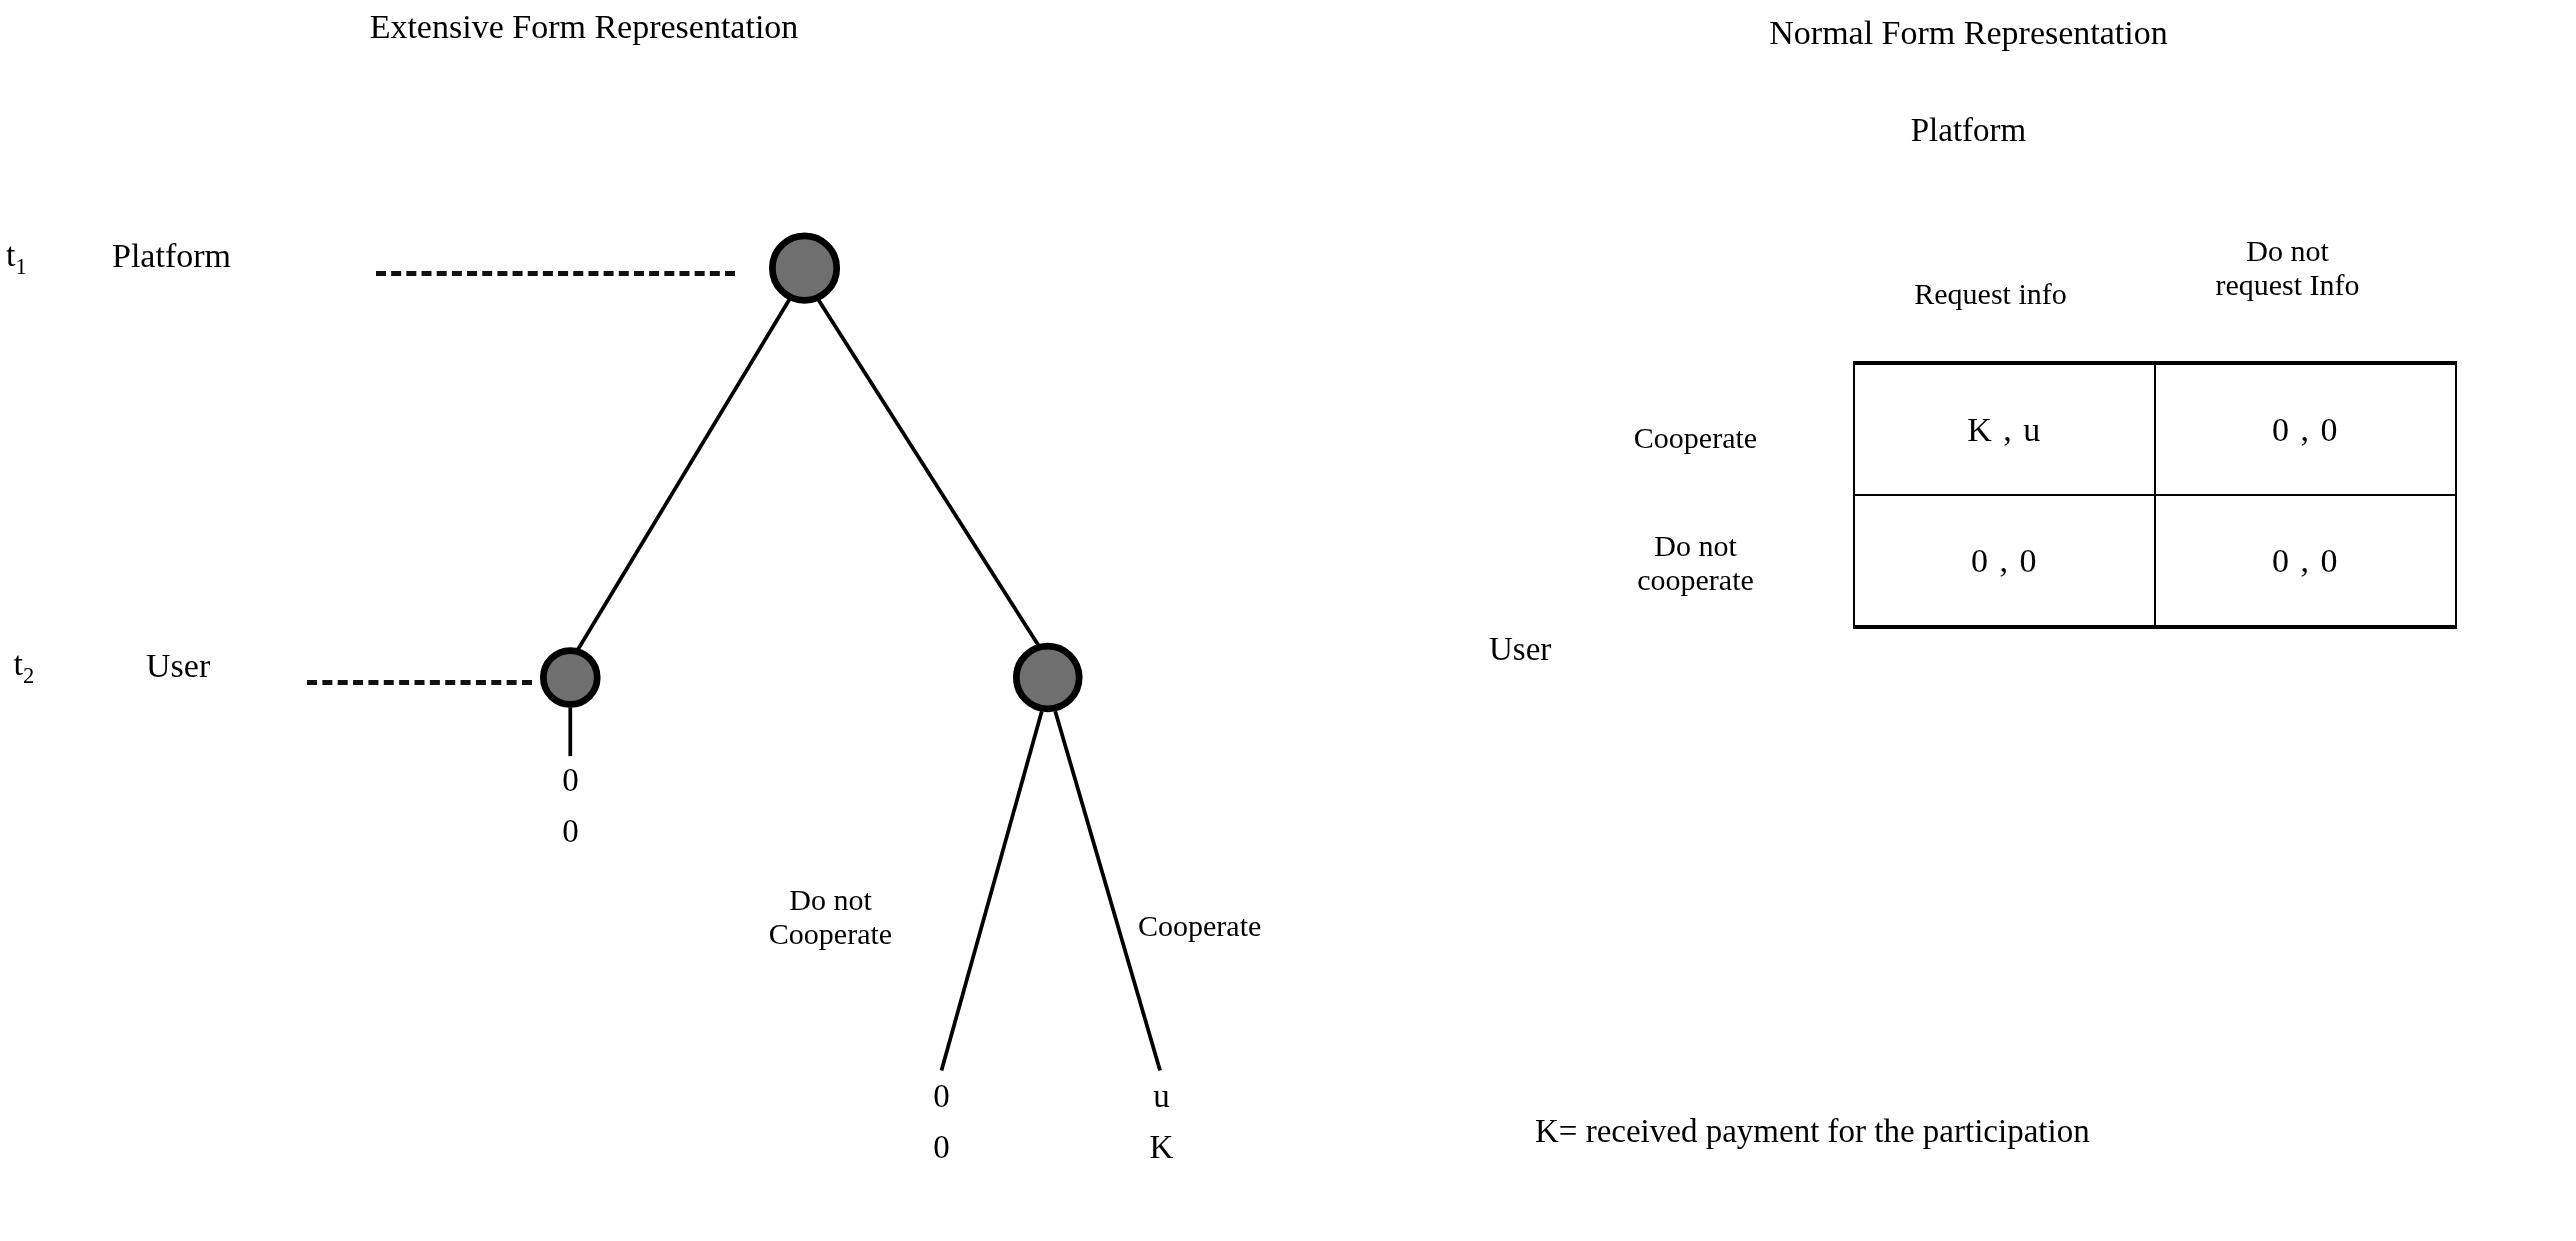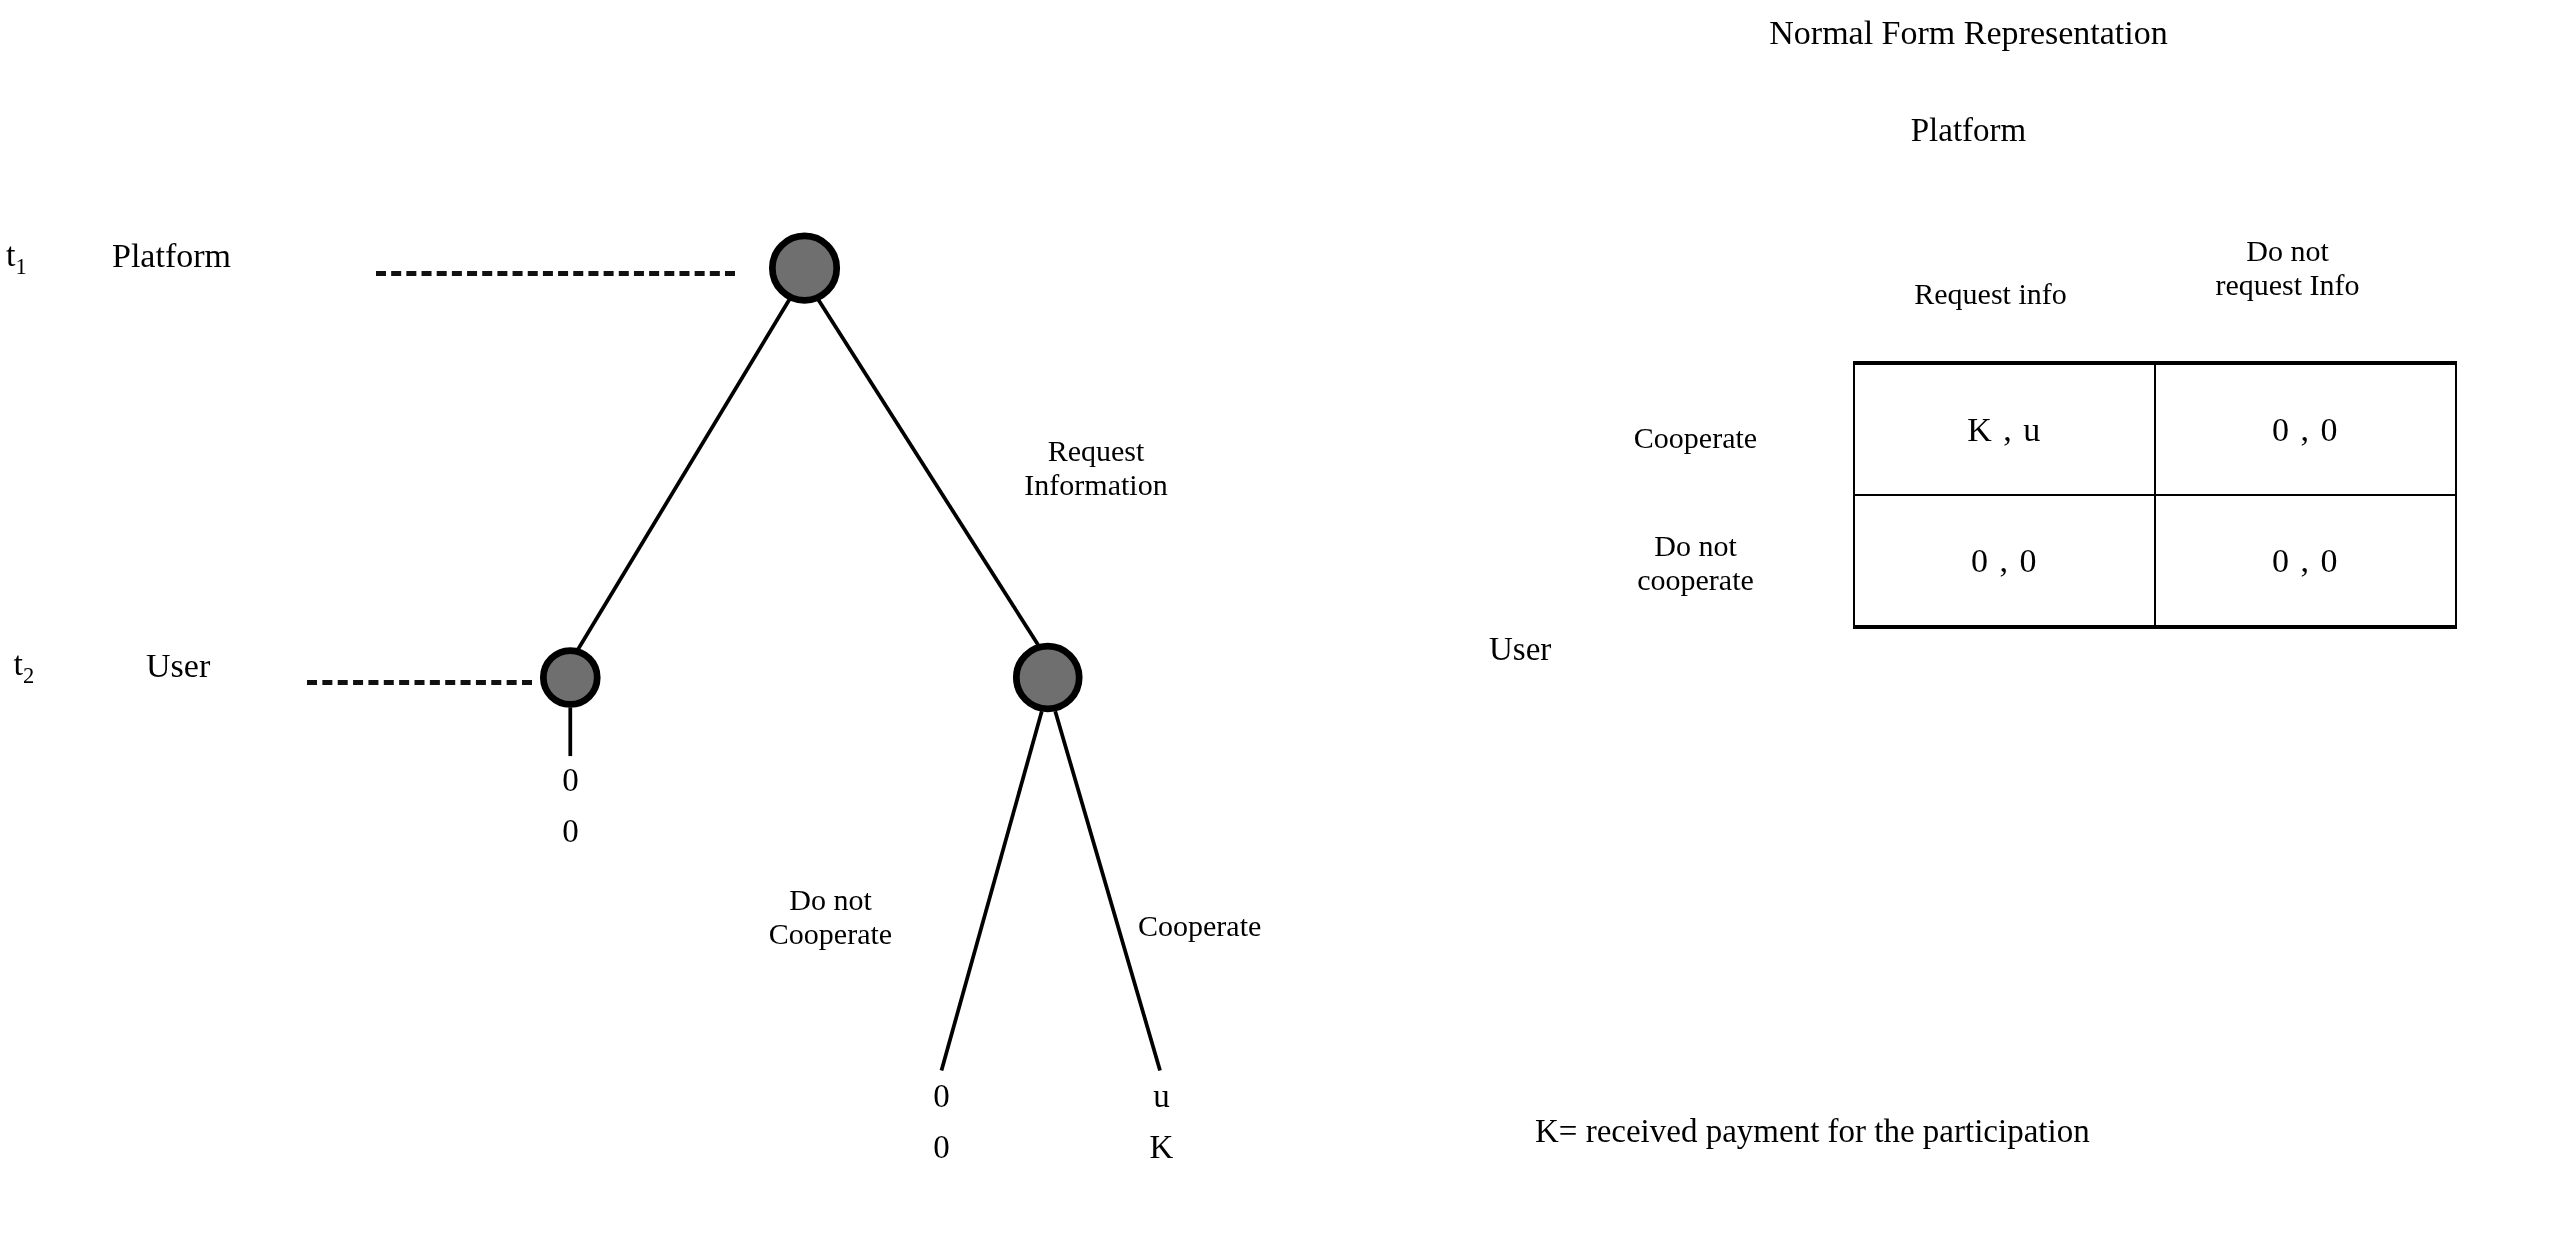--- a/index.html
+++ b/index.html
@@ -123,20 +123,21 @@
     font-size: 33px;
     white-space: nowrap;
     line-height: 1;
   }
 </style>
 </head>
 <body>
 
 <div class="abs" id="extensive-form-panel">
 
+  <div class="abs panel-title" style="left:0; top:7.5px; width:1168px;">Extensive Form Representation</div>
 
   <div class="abs stage-tag" style="left:6px; top:238px;">t<sub>1</sub></div>
   <div class="abs player-label" style="left:112px; top:239px;">Platform</div>
   <div class="abs dotted-connector" style="left:376px; top:271px; width:359px;"></div>
 
   <div class="abs stage-tag" style="left:13.5px; top:647px;">t<sub>2</sub></div>
   <div class="abs player-label" style="left:146px; top:649px;">User</div>
   <div class="abs dotted-connector" style="left:307px; top:680px; width:225px;"></div>
 
   <svg class="abs tree-svg" width="1288" height="1242" viewBox="0 0 1721 1659">
@@ -152,24 +153,20 @@
     <line x1="1410" y1="950" x2="1550" y2="1430" stroke="#000000" stroke-width="5"></line>
 
     <circle cx="1075" cy="358" r="43" fill="#6f6f6f" stroke="#000000" stroke-width="9"></circle>
 
     <circle cx="762" cy="905" r="36" fill="#6f6f6f" stroke="#000000" stroke-width="9"></circle>
 
     <circle cx="1400" cy="905" r="42" fill="#6f6f6f" stroke="#000000" stroke-width="9"></circle>
   </svg>
 
 
-  <div class="abs edge-label" style="left:965px; top:434px; width:262px;">
-    <div>Request</div>
-    <div>Information</div>
-  </div>
 
   <div class="abs edge-label" style="left:718px; top:883px; width:225px;">
     <div>Do not</div>
     <div>Cooperate</div>
   </div>
 
   <div class="abs edge-label" style="left:1138px; top:909px; width:225px; text-align:left;">
     <div>Cooperate</div>
   </div>
 

